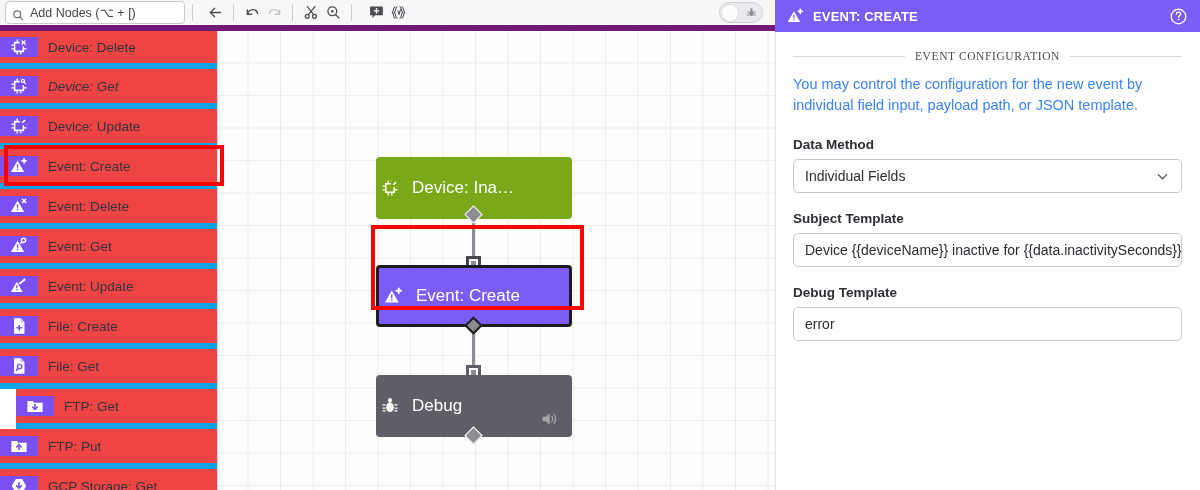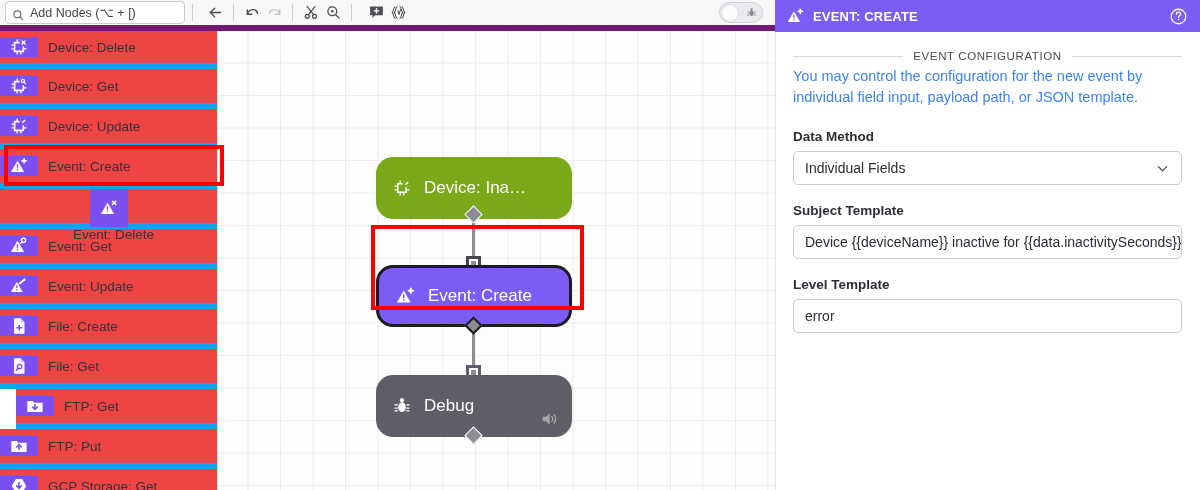--- a/index.html
+++ b/index.html
@@ -87,22 +87,22 @@
   }
   .port-in {
     position: absolute; width: 15px; height: 15px; background: #ffffff;
     border: 3px solid #46464d;
   }
   .port-in::after {
     content:''; position:absolute; left:2px; top:2px; right:2px; bottom:2px;
     background:#8c8c93;
   }
   .gnode {
-    position: absolute; border-radius: 17px;
-    display: flex; align-items: center; padding-left: 16px;
+    position: absolute; border-radius: 4px;
+    display: flex; align-items: center; padding-left: 4px;
     color: #fff; font-size: 17px; text-align: center;
   }
   .gnode .gicon { display: flex; margin-right: 12px; }
   .gnode .spk { position: absolute; right: 12px; bottom: 8px; opacity: .45; display:flex; }
 
   
   .redbox {
     position: absolute; border: 4px solid #ff0000; pointer-events: none;
   }
 
@@ -116,21 +116,21 @@
     padding: 0 12px 0 11px; color: #fff;
   }
   .panel-header .ph-icon { display: flex; margin-right: 8px; }
   .panel-title {
     font-size: 13px; font-weight: bold; letter-spacing: .2px;
     text-transform: uppercase;
   }
   .panel-header .ph-help { margin-left: auto; display: flex; cursor: pointer; }
   .panel-body { padding: 14px 18px 0 18px; }
   .section-div {
-    display: flex; align-items: center; gap: 10px; margin: 4px 0 4px 0;
+    display: flex; align-items: center; gap: 10px; margin: 4px 0 12px 0; font-family: Liberation Serif, serif;
   }
   .section-div .line { flex: 1; height: 1px; background: #d7d7dd; }
   .section-div .stext {
     font-size: 11.5px; color: #4a4a52; letter-spacing: .6px;
   }
   .panel-desc {
     font-size: 14.5px; color: #3b82f6; line-height: 1.42; margin-bottom: 22px;
   }
   .field { margin-bottom: 18px; }
   .field-label {
@@ -267,21 +267,21 @@
           <circle cx="16" cy="6" r="4.3" fill="#7b4ff0"></circle>
           <g stroke="#fff" stroke-width="1.5" stroke-linecap="round">
             <line x1="14.4" y1="4.4" x2="17.6" y2="7.6"></line>
               <line x1="17.6" y1="4.4" x2="14.4" y2="7.6"></line>
           </g>
         </svg>
       </div>
       <div class="node-label">Device: Delete</div>
     </div>
 
-    <div class="node-item" style="height:40px;">
+    <div class="node-item" style="height:40px;font-style:italic;">
       <div class="node-icon">
         <svg viewBox="0 0 22 22" width="20" height="20" fill="currentColor">
           <path d="M6.2 6.2h9.6v9.6H6.2z" fill="none" stroke="currentColor" stroke-width="1.7"></path>
           <g stroke="currentColor" stroke-width="1.5" stroke-linecap="round">
             <line x1="9" y1="3.2" x2="9" y2="6"></line>
               <line x1="13" y1="3.2" x2="13" y2="6"></line>
             <line x1="9" y1="16" x2="9" y2="18.8"></line>
               <line x1="13" y1="16" x2="13" y2="18.8"></line>
             <line x1="3.2" y1="9" x2="6" y2="9"></line>
               <line x1="3.2" y1="13" x2="6" y2="13"></line>
@@ -325,21 +325,21 @@
           <rect x="8.6" y="14" width="1.5" height="1.6" fill="#7b4ff0"></rect>
           <g stroke="#fff" stroke-width="1.8" stroke-linecap="round">
             <line x1="16.6" y1="3" x2="16.6" y2="7.6"></line>
               <line x1="14.3" y1="5.3" x2="18.9" y2="5.3"></line>
           </g>
         </svg>
       </div>
       <div class="node-label">Event: Create</div>
     </div>
 
-    <div class="node-item" style="height:40px;flex-direction:column;">
+    <div class="node-item" style="height:40px;">
       <div class="node-icon">
         <svg viewBox="0 0 22 22" width="20" height="20">
           <path d="M9.4 5 L2.2 17.6 H16.6 Z" fill="#fff"></path>
           <rect x="8.6" y="9" width="1.5" height="4" fill="#7b4ff0"></rect>
           <rect x="8.6" y="14" width="1.5" height="1.6" fill="#7b4ff0"></rect>
           <g stroke="#fff" stroke-width="1.7" stroke-linecap="round">
             <line x1="14.8" y1="3.6" x2="18.4" y2="7.2"></line>
               <line x1="18.4" y1="3.6" x2="14.8" y2="7.2"></line>
           </g>
         </svg>
@@ -561,21 +561,21 @@
       </div>
 
       <div class="field">
         <div class="field-label">Subject Template</div>
         <div class="field-input">
           <span>Device {{deviceName}} inactive for {{data.inactivitySeconds}}</span>
         </div>
       </div>
 
       <div class="field">
-        <div class="field-label">Level Template</div>
+        <div class="field-label">Debug Template</div>
         <div class="field-input">
           <span>error</span>
         </div>
       </div>
 
 
     </div>
   </div>
 
 </div>

